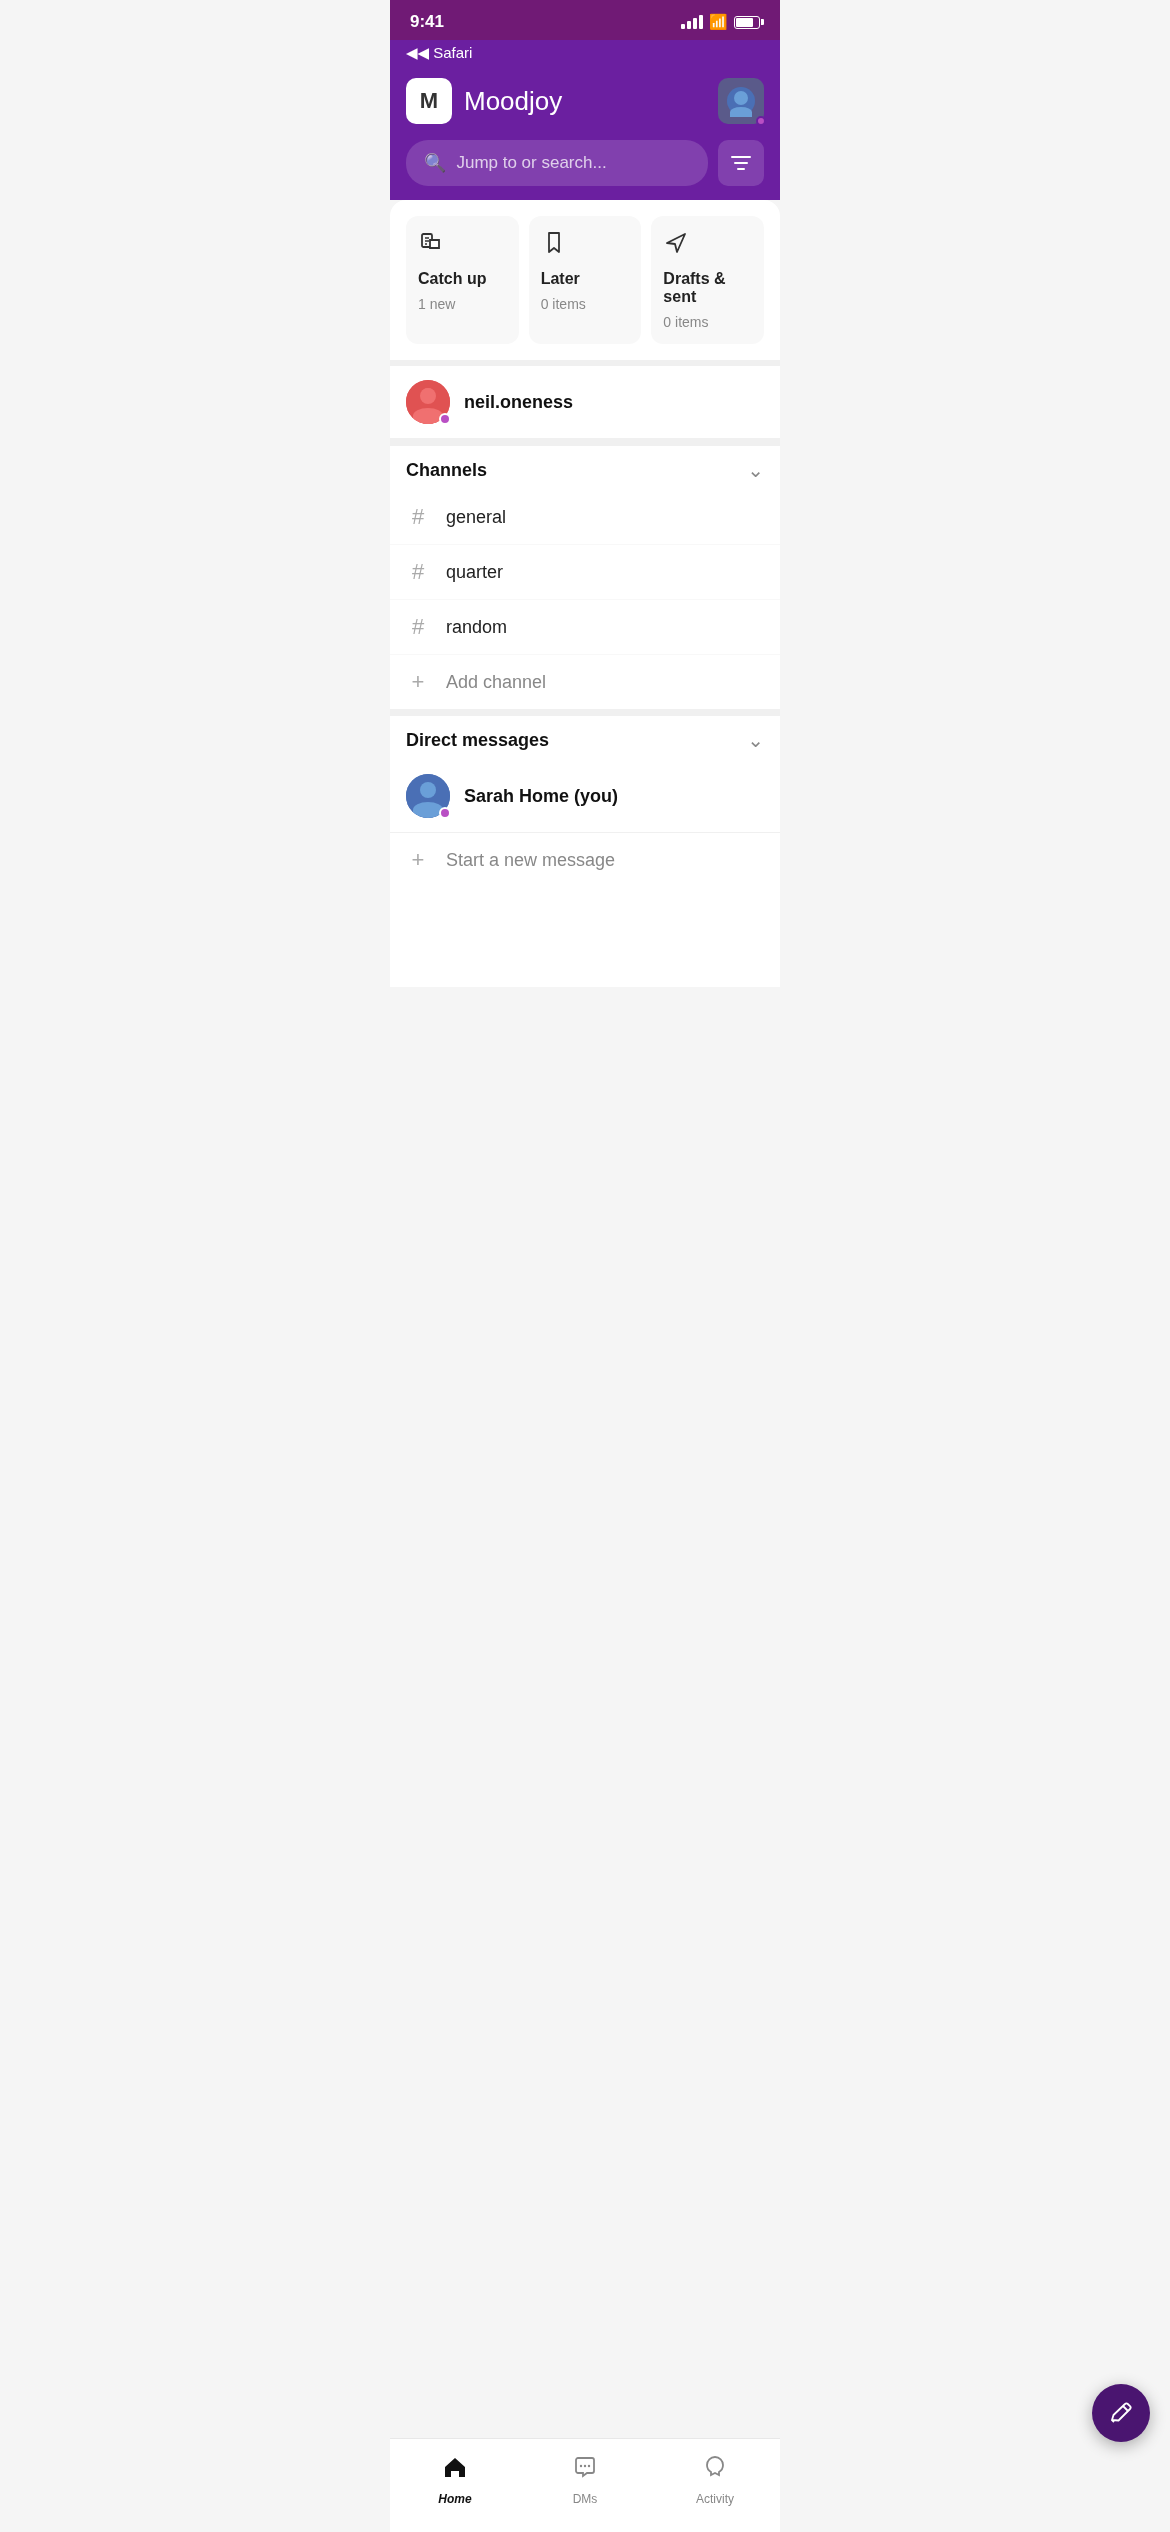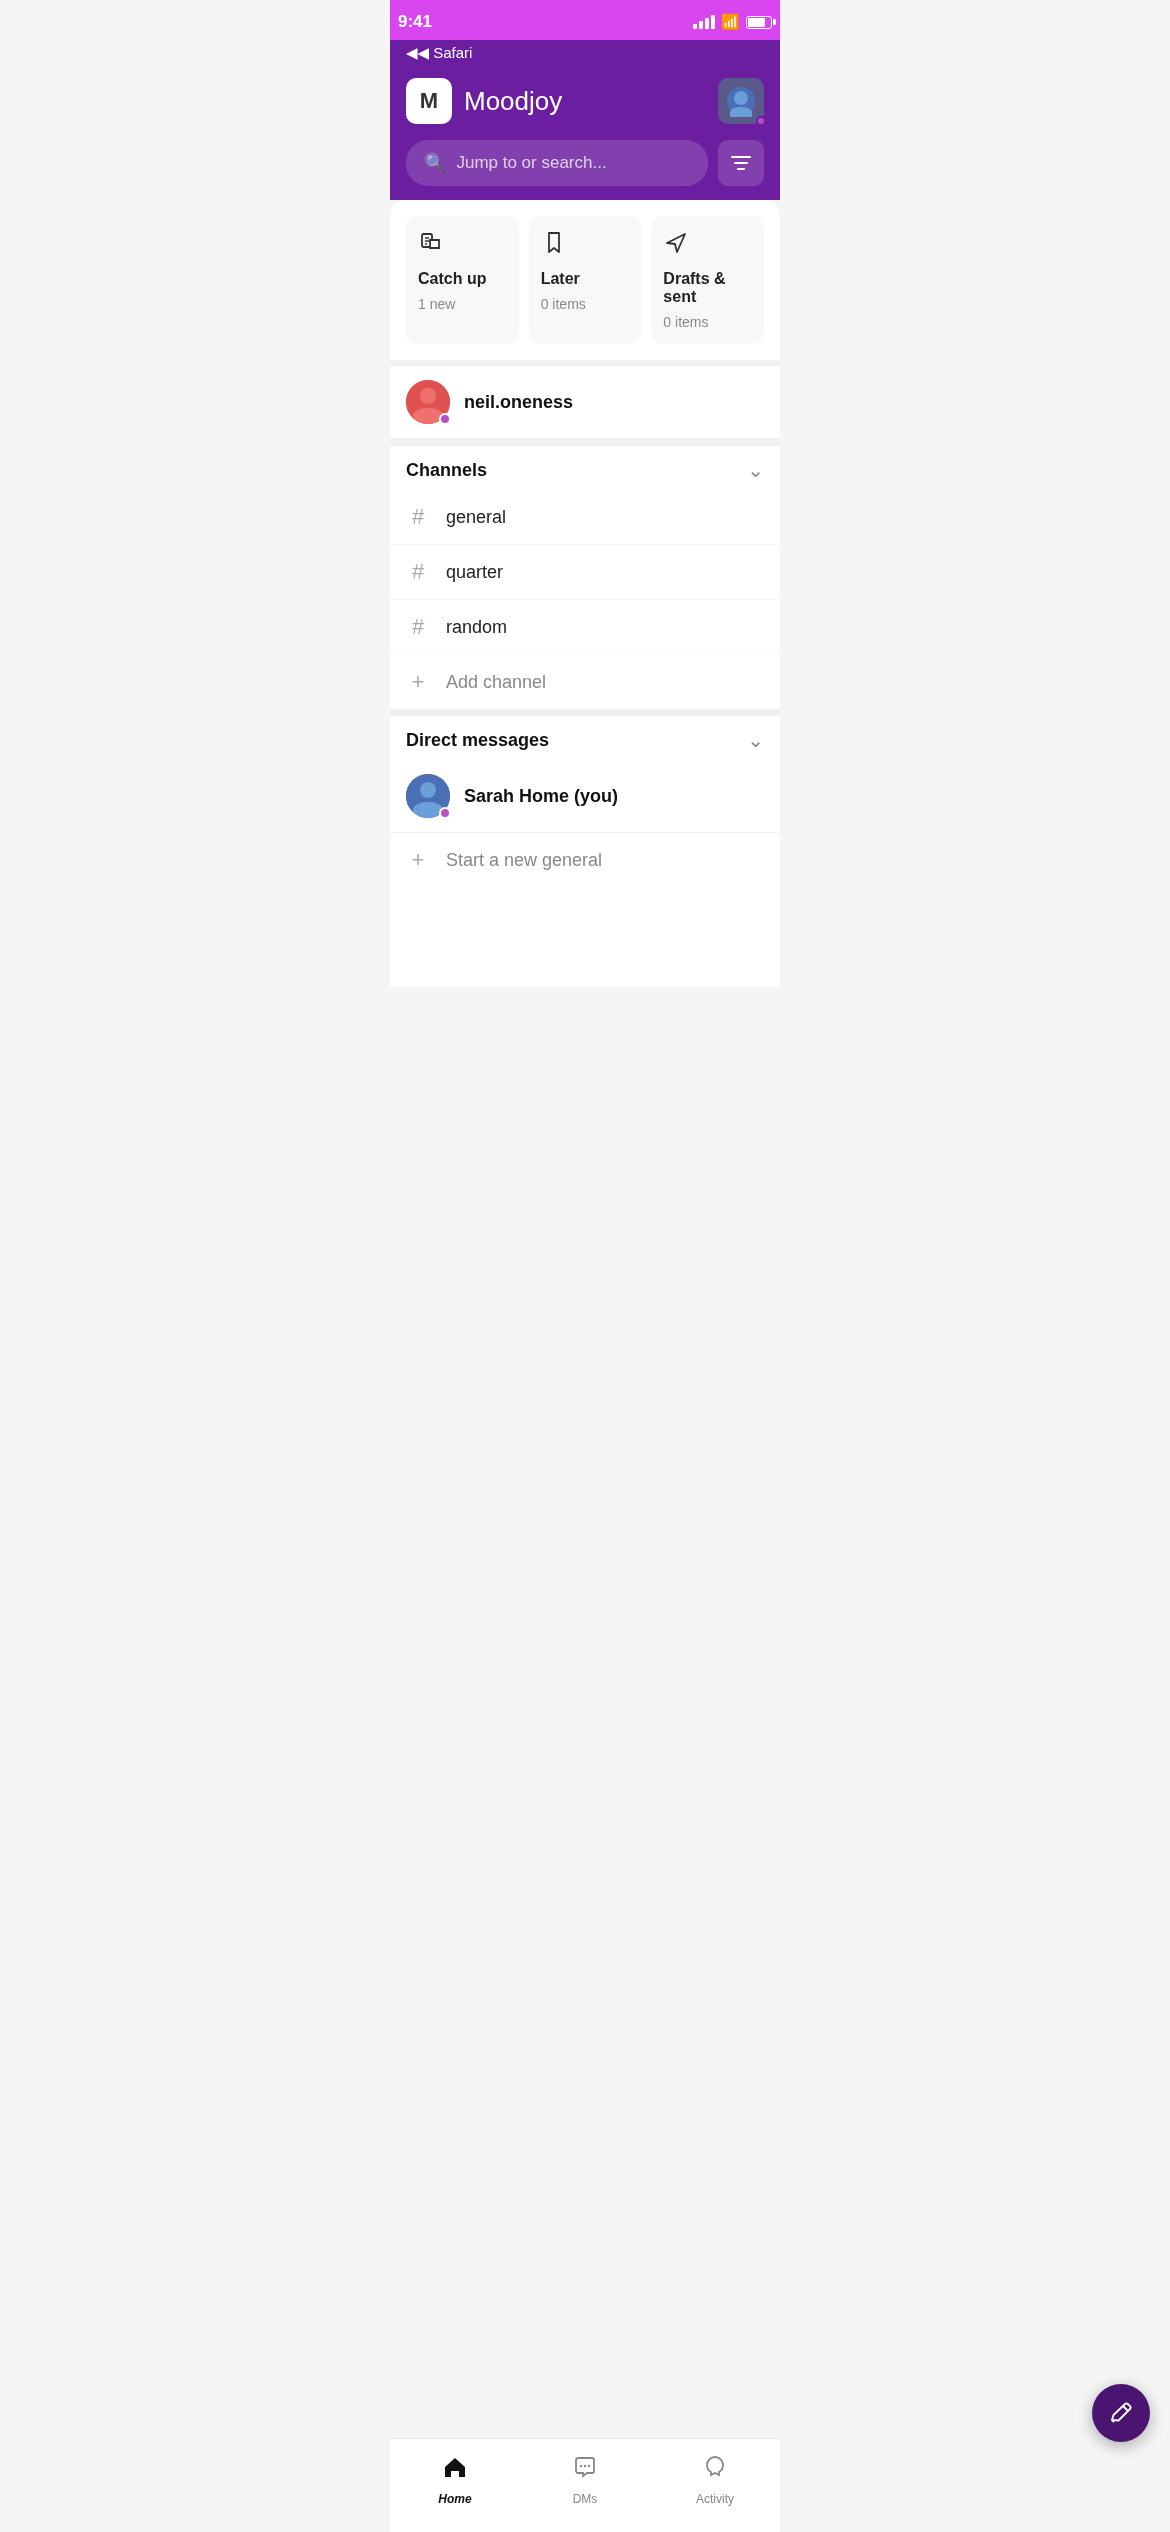--- a/index.html
+++ b/index.html
@@ -10,25 +10,25 @@
       background: #f5f5f5;
       width: 390px;
       min-height: 844px;
       margin: 0 auto;
       position: relative;
       overflow-x: hidden;
     }
 
     
     .status-bar {
-      background: #d946ef;
+      background: #701a75;
       display: flex;
       justify-content: space-between;
       align-items: center;
-      padding: 12px 8px 8px;
+      padding: 12px 20px 8px;
       color: white;
     }
     .status-time {
       font-size: 17px;
       font-weight: 600;
     }
     .status-icons {
       display: flex;
       align-items: center;
       gap: 6px;
@@ -605,21 +605,21 @@
           <div style="width:30px;height:16px;background:#6a9fd8;border-radius:50% 50% 0 0;position:absolute;bottom:0;left:50%;transform:translateX(-50%);"></div>
         </div>
       </div>
       <div class="self-dot"></div>
     </div>
     <span class="dm-name">Sarah Home (you)</span>
   </div>
 
   <div class="add-item">
     <span class="add-icon">+</span>
-    <span class="add-label">Start a new general</span>
+    <span class="add-label">Start a new message</span>
   </div>
 
   <div style="height:100px;"></div>
 
 </div>
 
 <div class="fab">
   <svg width="26" height="26" viewBox="0 0 26 26" fill="none">
     <path d="M4 20 L5.5 15 L17 4 C17.8 3.2 19 3.2 19.8 4 L22 6.2 C22.8 7 22.8 8.2 22 9 L10.5 20.5 Z" stroke="white" stroke-width="1.8" fill="none" stroke-linejoin="round"></path>
     <line x1="15" y1="6" x2="20" y2="11" stroke="white" stroke-width="1.8"></line>

